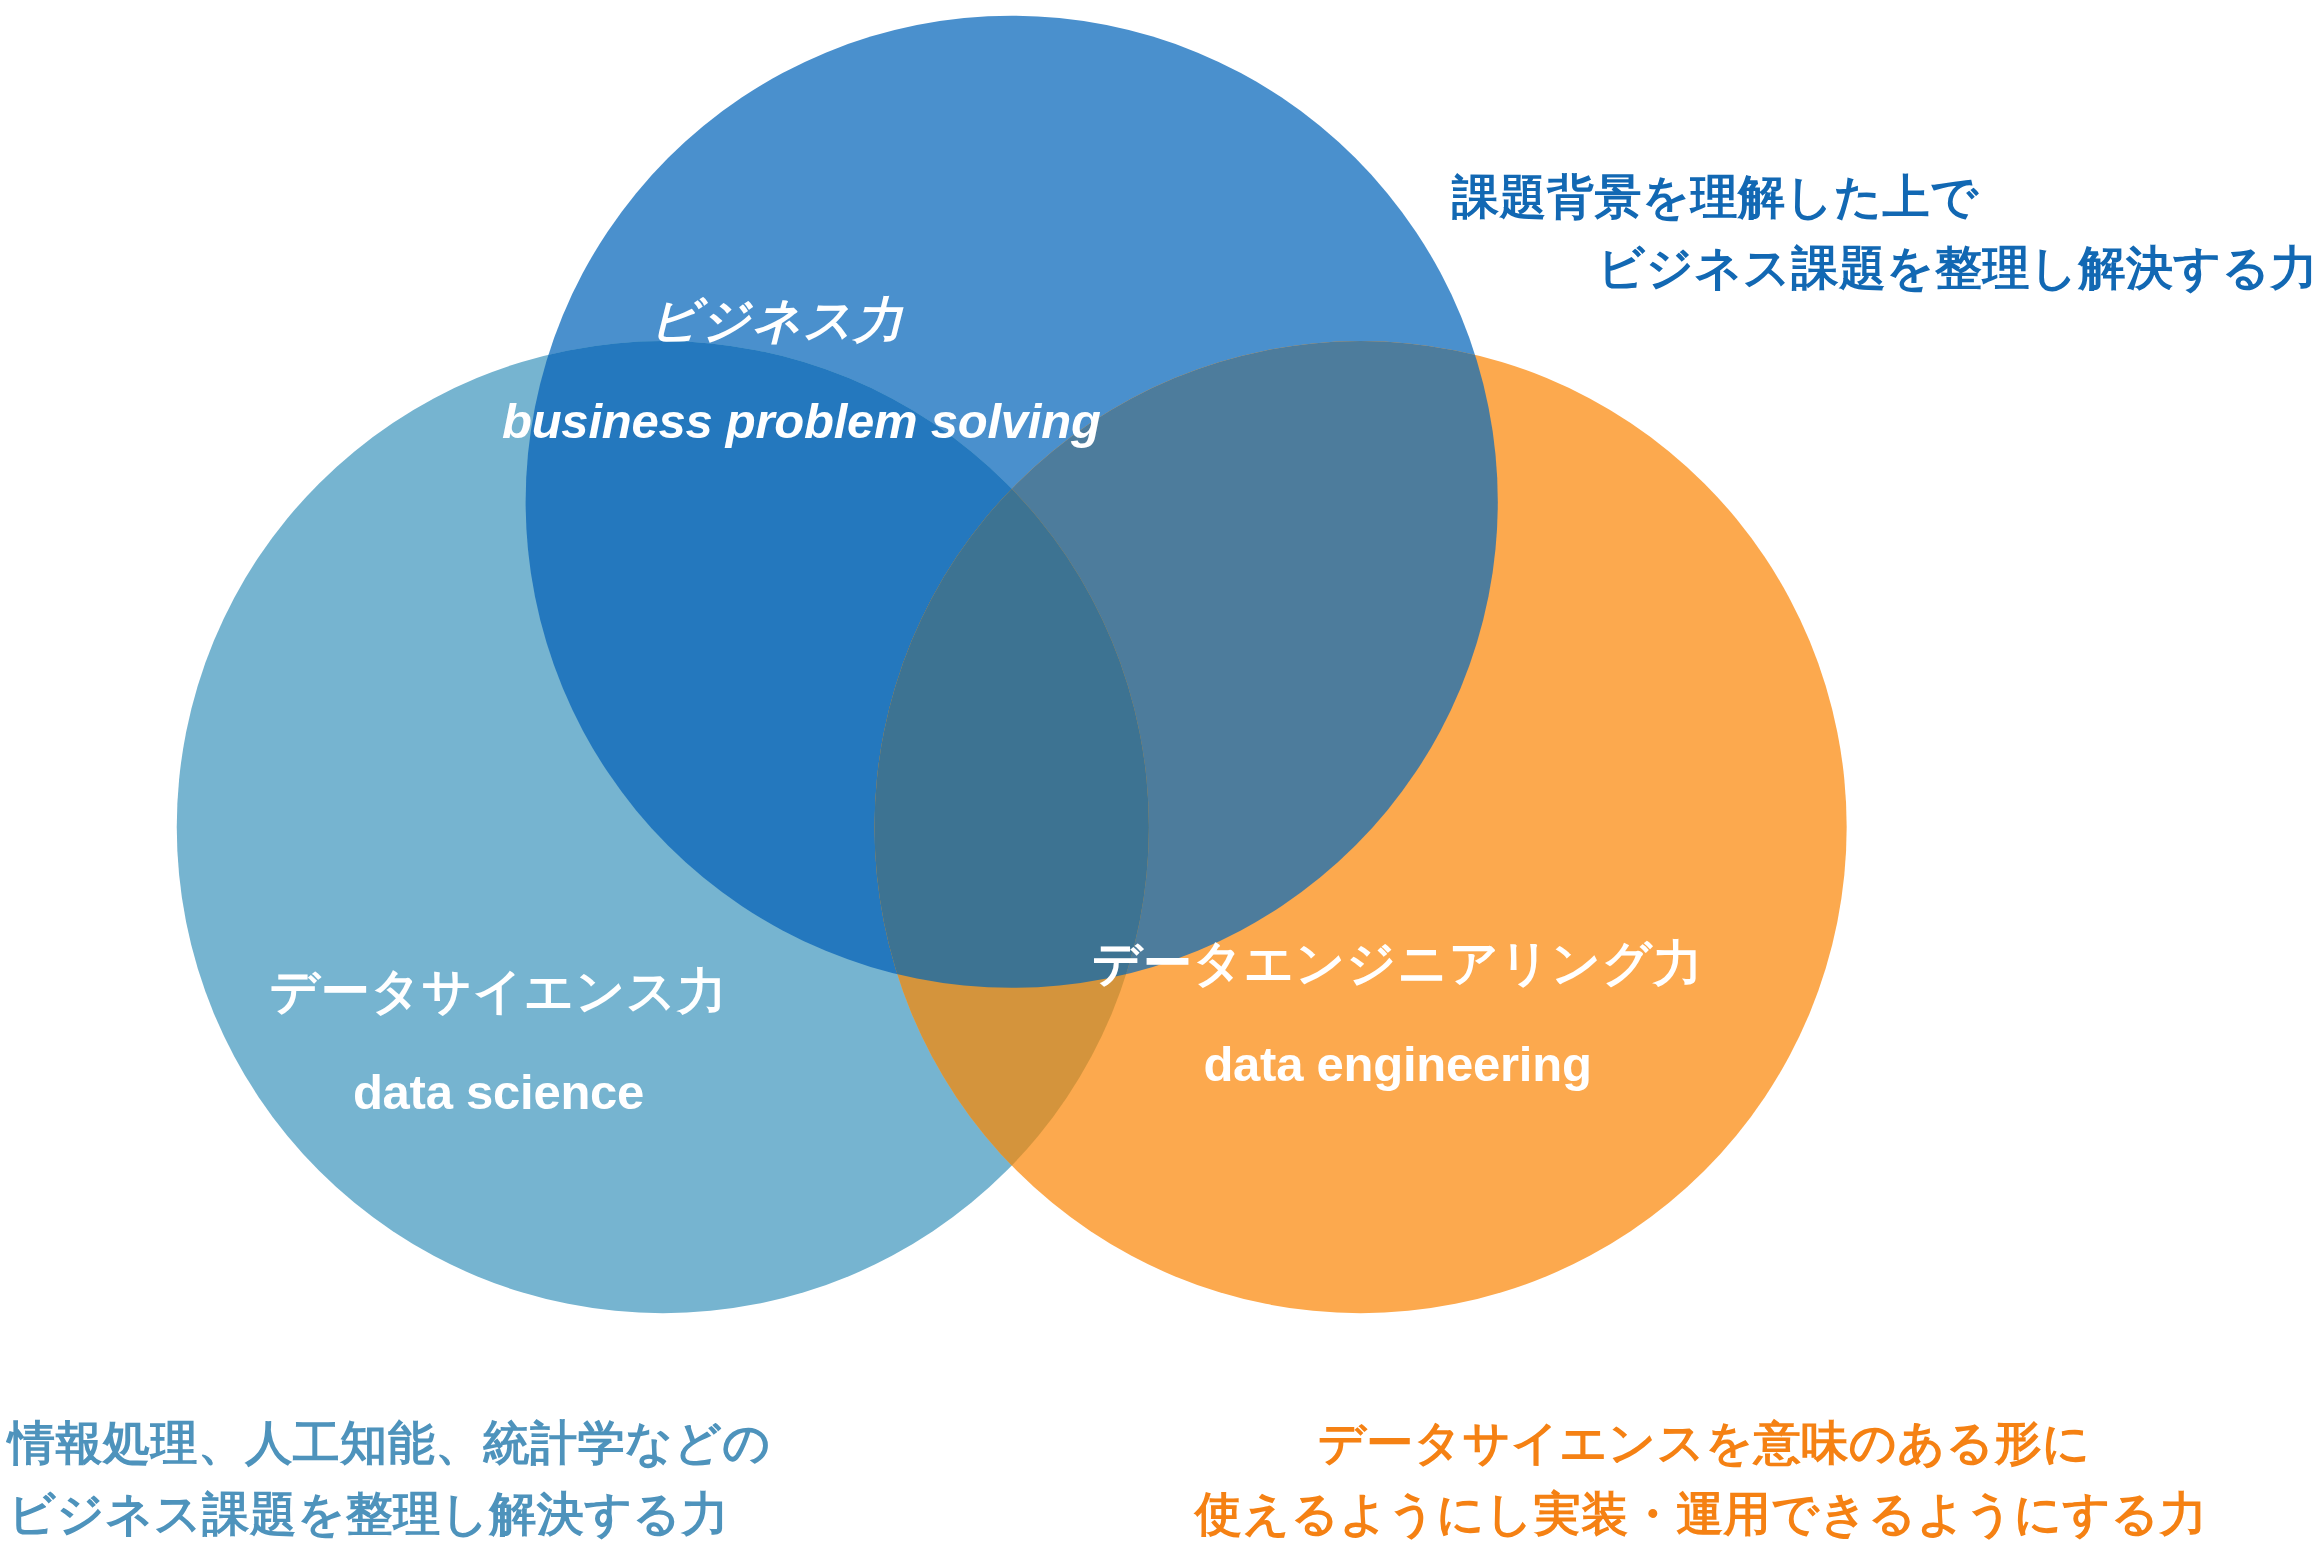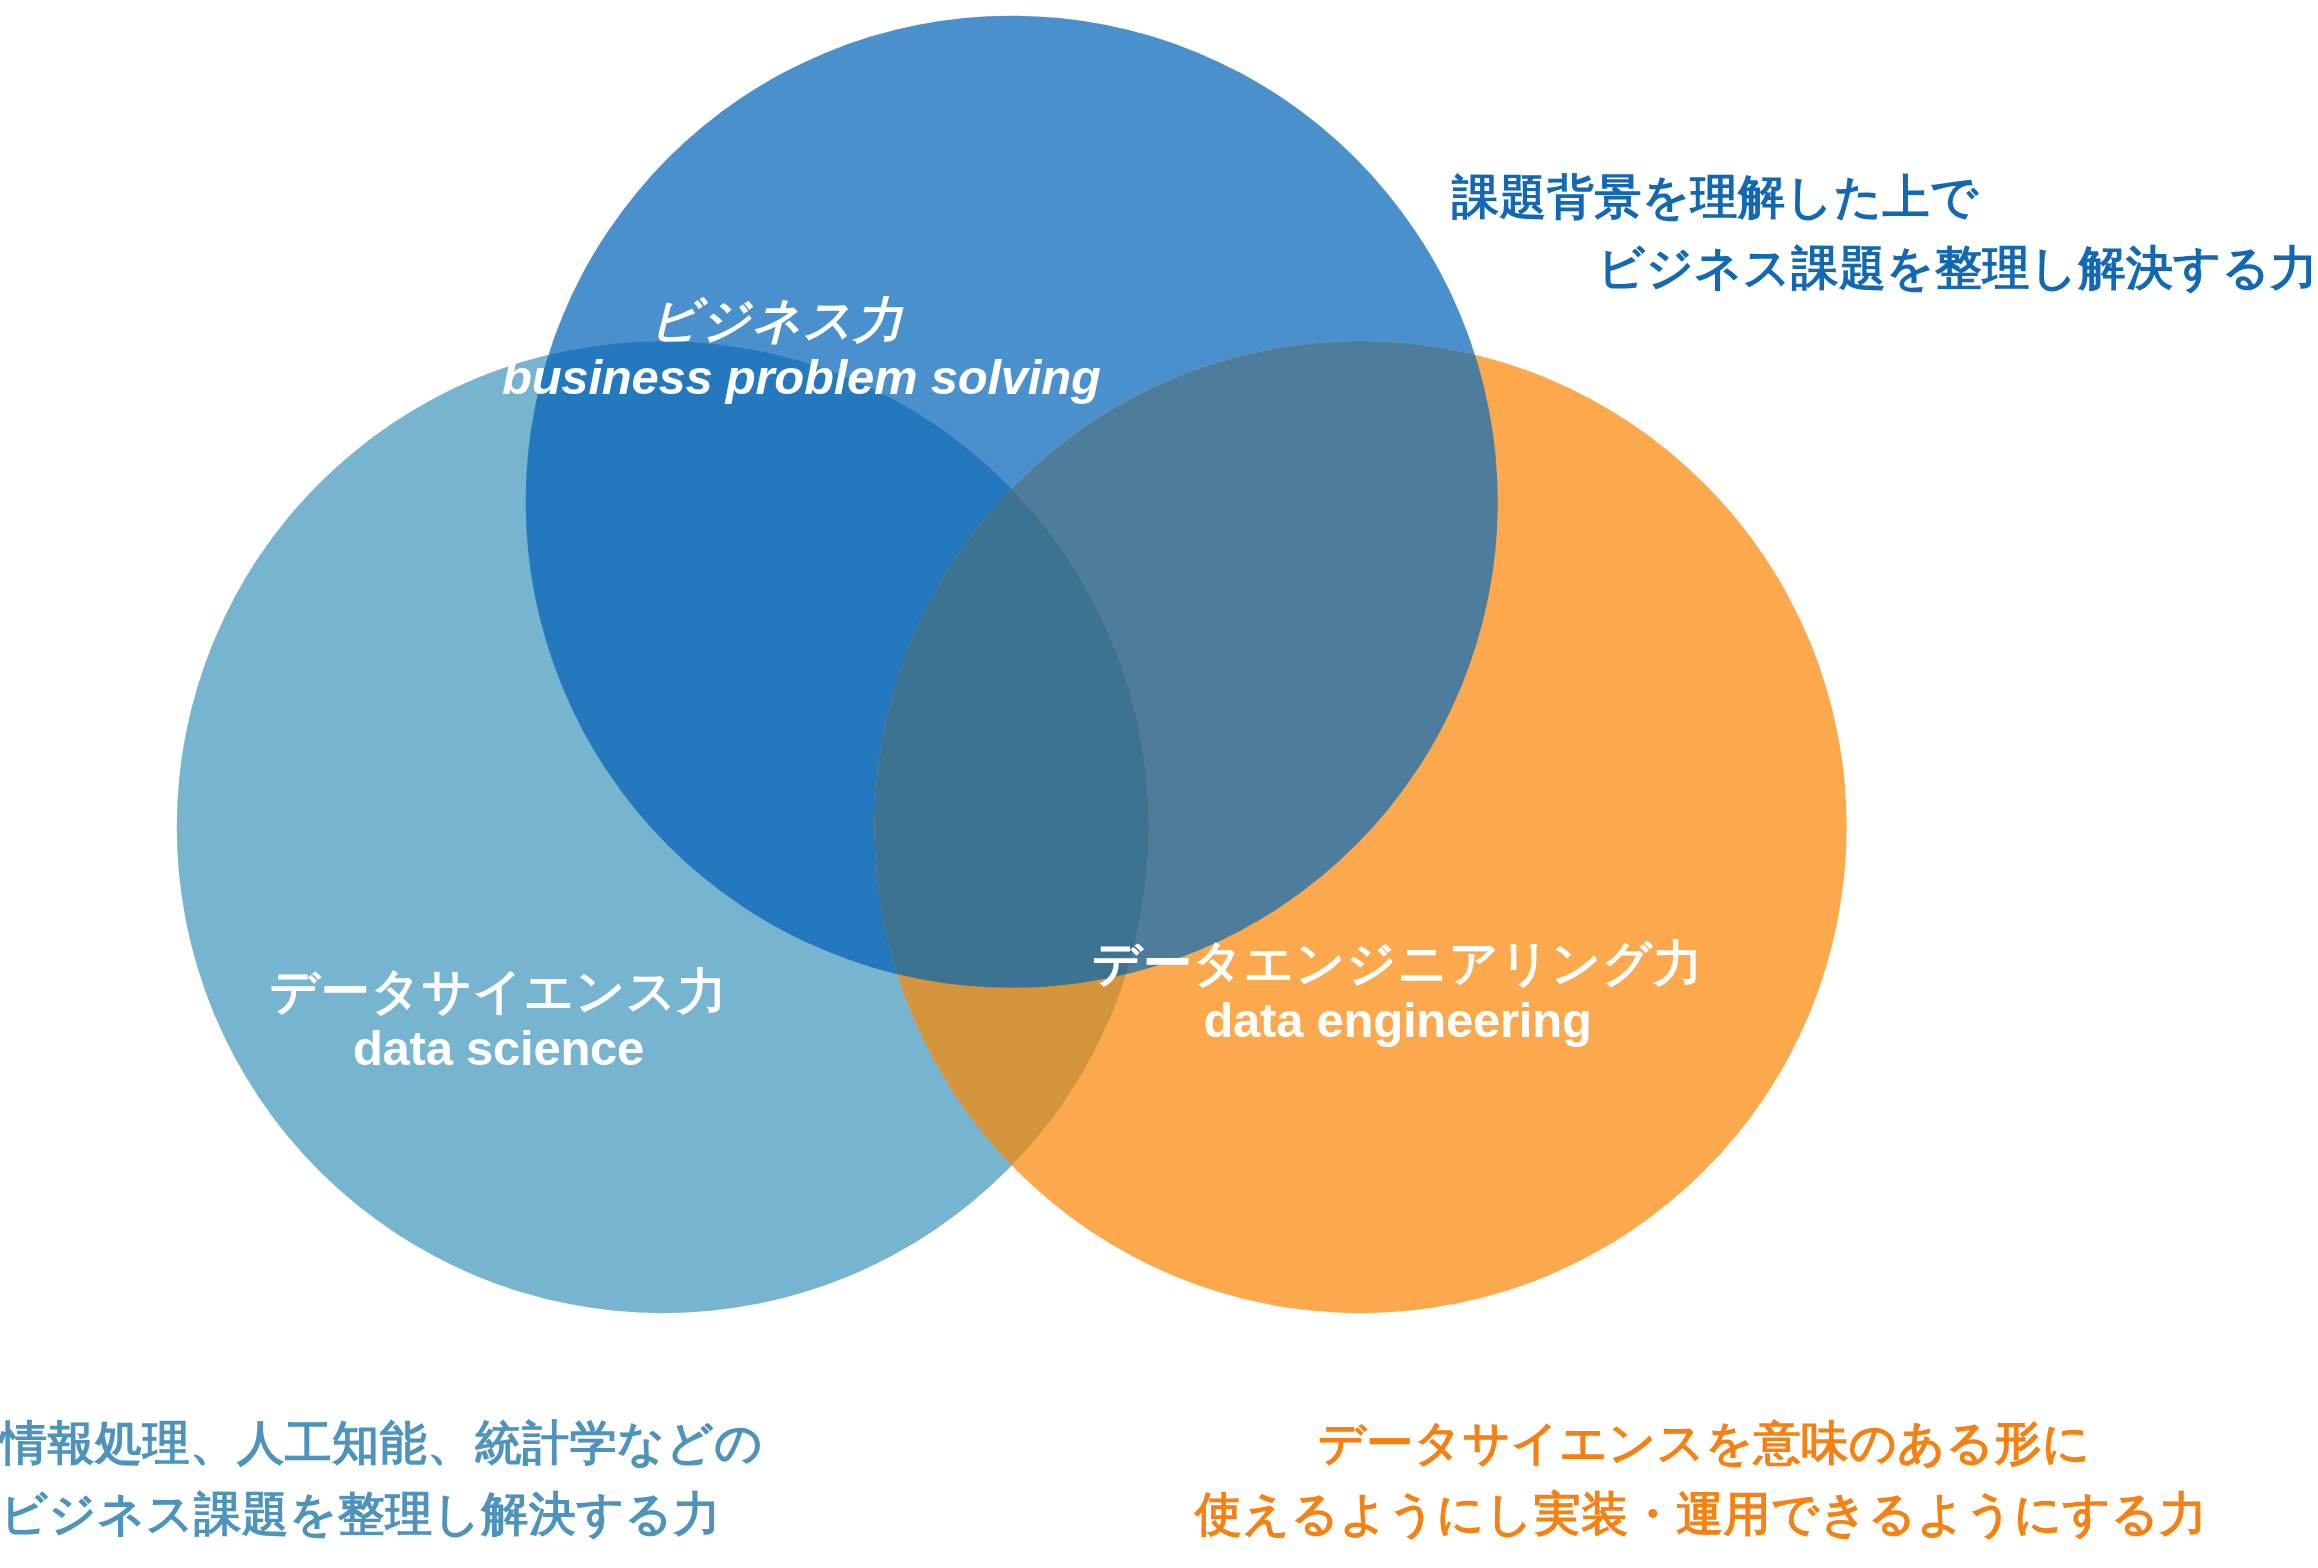--- a/index.html
+++ b/index.html
@@ -44,20 +44,21 @@
   }
   .circle-label .jp {
     display: block;
     font-size: 49px;
     letter-spacing: 0.02em;
   }
   .circle-label .en {
     display: block;
     font-size: 49px;
     letter-spacing: -0.005em;
+    margin-top: 44px;
   }
 
   #label-business {
     left: 502px;
     top: 292px;
     width: 549px;
     font-style: italic;
   }
   #label-science {
     left: 224px;
@@ -91,21 +92,21 @@
     width: 866px;
     color: #1268B3;
     text-align: right;
   }
   #annotation-business .line.first {
     text-align: left;
     padding-right: 49px;
   }
 
   #annotation-science {
-    left: 0px;
+    left: 8px;
     top: 1407px;
     width: 1019px;
     color: #4E93BC;
     text-align: left;
   }
 
   #annotation-engineering {
     left: 1084px;
     top: 1407px;
     width: 1234px;

